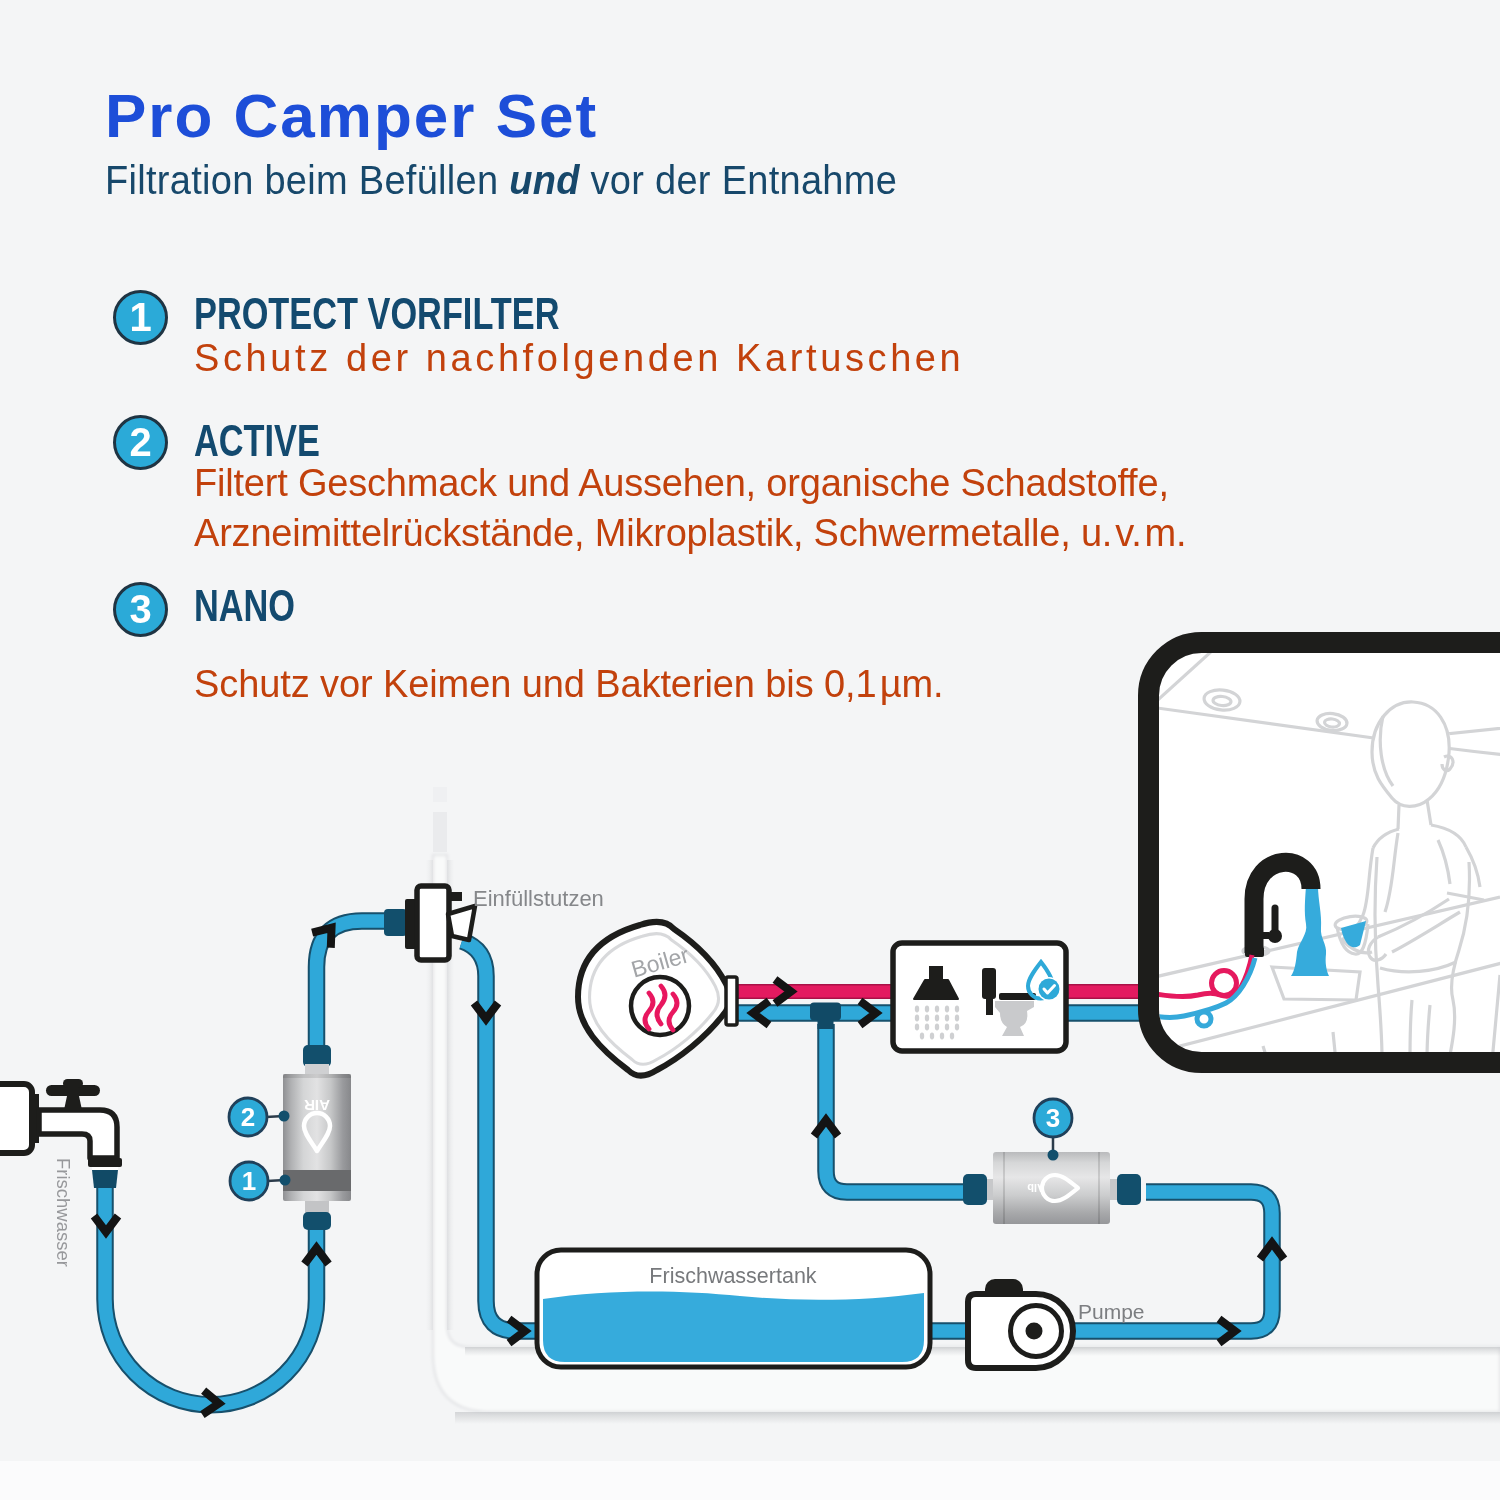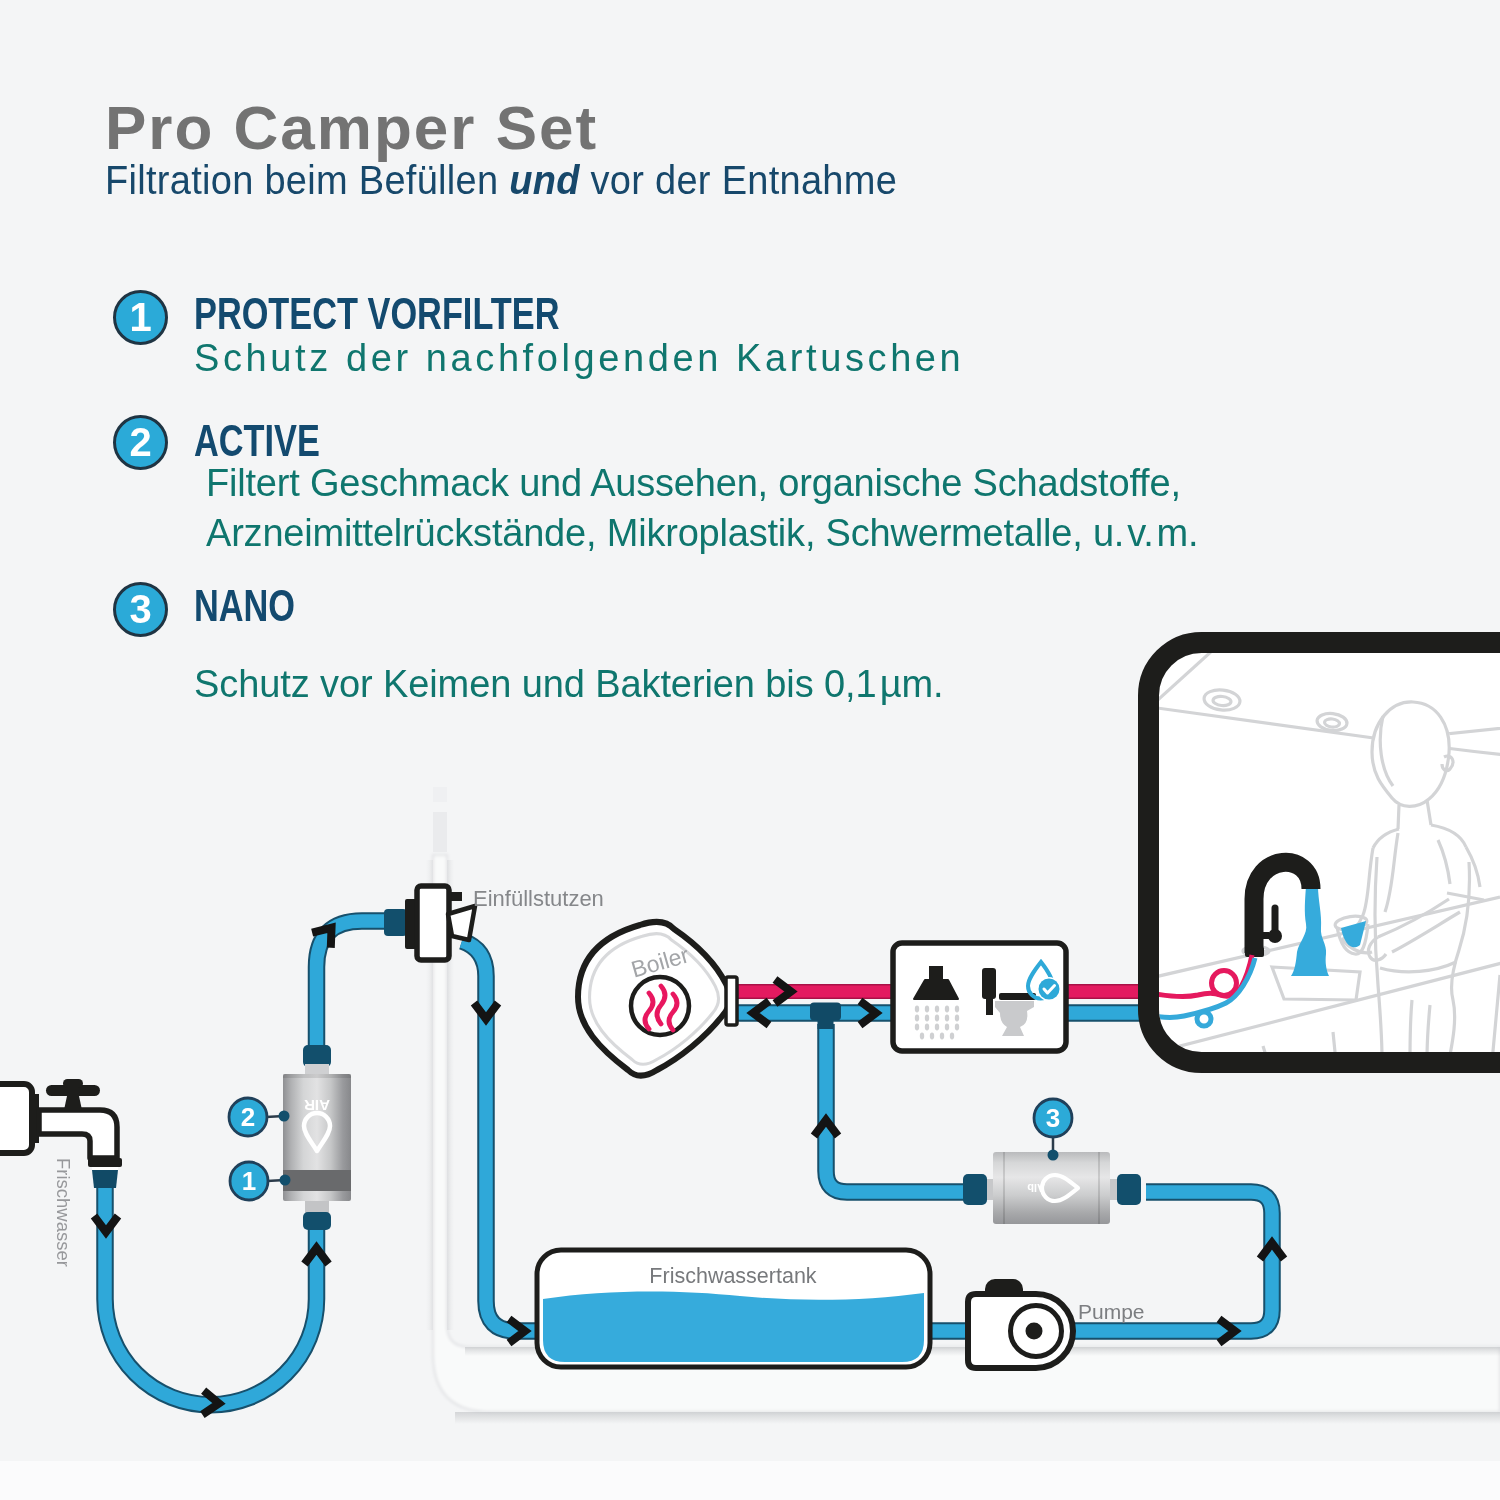--- a/index.html
+++ b/index.html
@@ -1,22 +1,22 @@
 <!DOCTYPE html>
 <html><head>
 <meta charset="utf-8">
 <style>
 html,body{margin:0;padding:0;}
 body{width:1500px;height:1500px;position:relative;background:#f4f5f6;font-family:"Liberation Sans",sans-serif;overflow:hidden;}
 .abs{position:absolute;}
-#title{left:105px;top:92px;font-size:62px;font-weight:bold;color:#737373;letter-spacing:2px;}
+#title{left:105px;top:80px;font-size:62px;font-weight:bold;color:#1d4ed8;letter-spacing:2px;}
 #subtitle{left:105px;top:158px;font-size:40px;color:#17486b;letter-spacing:0.3px;transform:scaleX(0.95);transform-origin:left top;}
 .lbadge{width:49px;height:49px;border-radius:50%;background:#2baad8;border:3.5px solid #1f3443;color:#fff;font-weight:bold;font-size:40px;display:flex;align-items:center;justify-content:center;}
 .hd{font-size:44px;font-weight:bold;color:#134a6f;transform:scaleX(0.78);transform-origin:left top;}
-.bd{font-size:38px;color:#0f766e;line-height:50px;letter-spacing:0.5px;}
+.bd{font-size:38px;color:#c2410c;line-height:50px;letter-spacing:0.5px;}
 #bottomband{left:0;top:1461px;width:1500px;height:39px;background:#fbfbfc;}
 </style>
 </head>
 <body>
 <div class="abs" id="bottomband"></div>
 <svg class="abs" style="left:0;top:0" width="1500" height="1500" viewBox="0 0 1500 1500">
 <defs>
 <linearGradient id="gradV" x1="0" y1="0" x2="1" y2="0">
 <stop offset="0" stop-color="#8f9093"></stop>
         <stop offset="0.12" stop-color="#b0b1b3"></stop>
@@ -297,16 +297,16 @@
 <text x="1053" y="1127" font-size="26" font-weight="bold" fill="#fff" text-anchor="middle">3</text>
 </g>
 </svg>
 <div class="abs" id="title">Pro Camper Set</div>
 <div class="abs" id="subtitle">Filtration beim Befüllen <b><i>und</i></b> vor der Entnahme</div>
 <div class="abs lbadge" style="left:113px;top:290px;">1</div>
 <div class="abs hd" style="left:194px;top:289px;">PROTECT VORFILTER</div>
 <div class="abs bd" style="left:194px;top:333px;letter-spacing:3.6px;">Schutz der nachfolgenden Kartuschen</div>
 <div class="abs lbadge" style="left:113px;top:415px;">2</div>
 <div class="abs hd" style="left:194px;top:416px;">ACTIVE</div>
-<div class="abs bd" style="left:206px;top:458px;letter-spacing:-0.2px;">Filtert Geschmack und Aussehen, organische Schadstoffe,<br>Arzneimittelrückstände, Mikroplastik, Schwermetalle, u. v. m.</div>
+<div class="abs bd" style="left:194px;top:458px;letter-spacing:-0.2px;">Filtert Geschmack und Aussehen, organische Schadstoffe,<br>Arzneimittelrückstände, Mikroplastik, Schwermetalle, u. v. m.</div>
 <div class="abs lbadge" style="left:113px;top:582px;">3</div>
 <div class="abs hd" style="left:194px;top:581px;">NANO</div>
 <div class="abs bd" style="left:194px;top:627px;letter-spacing:-0.1px;margin-top:32px;">Schutz vor Keimen und Bakterien bis 0,1 µm.</div>
 
 </body></html>

